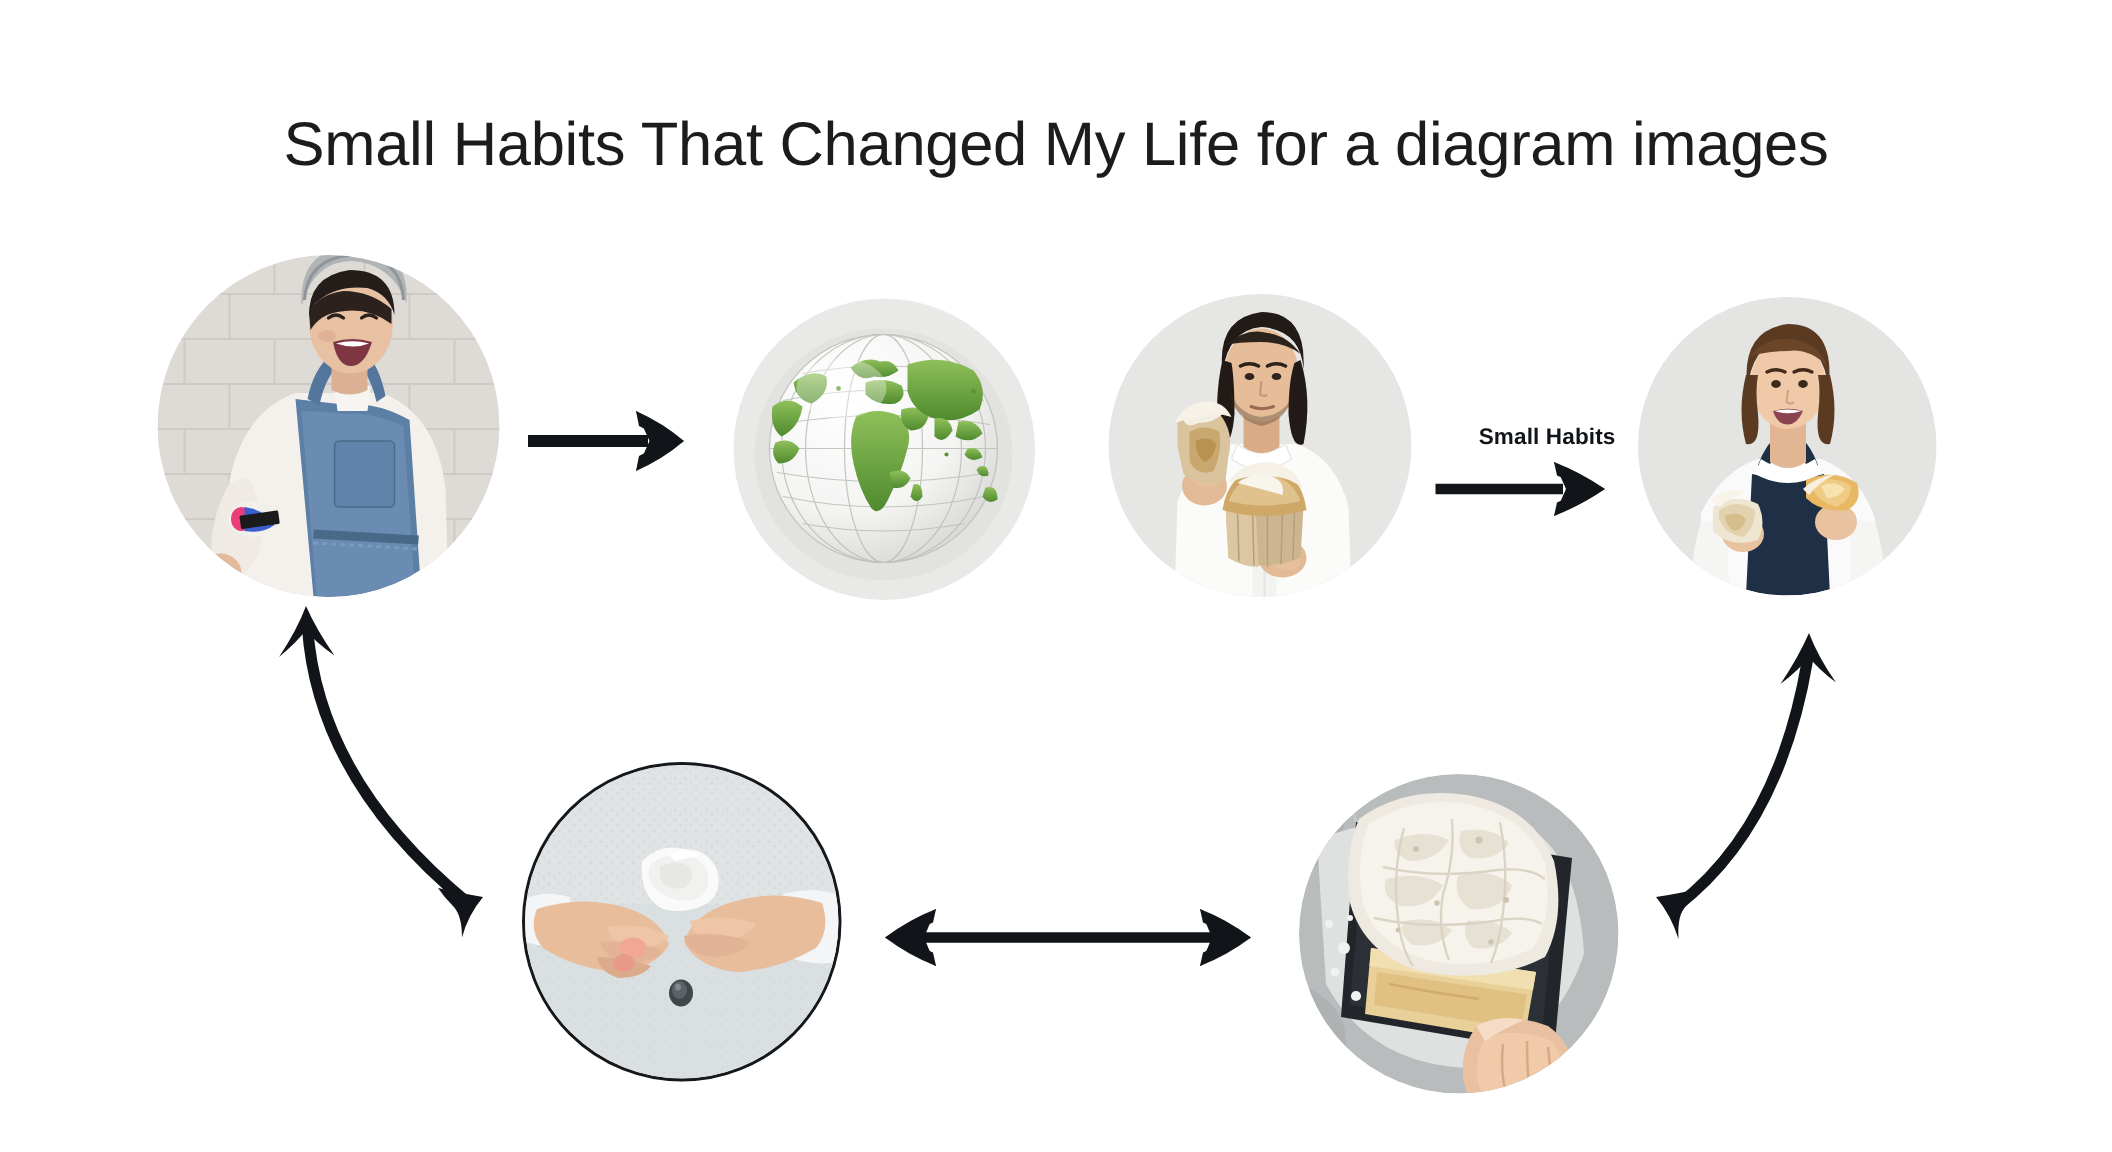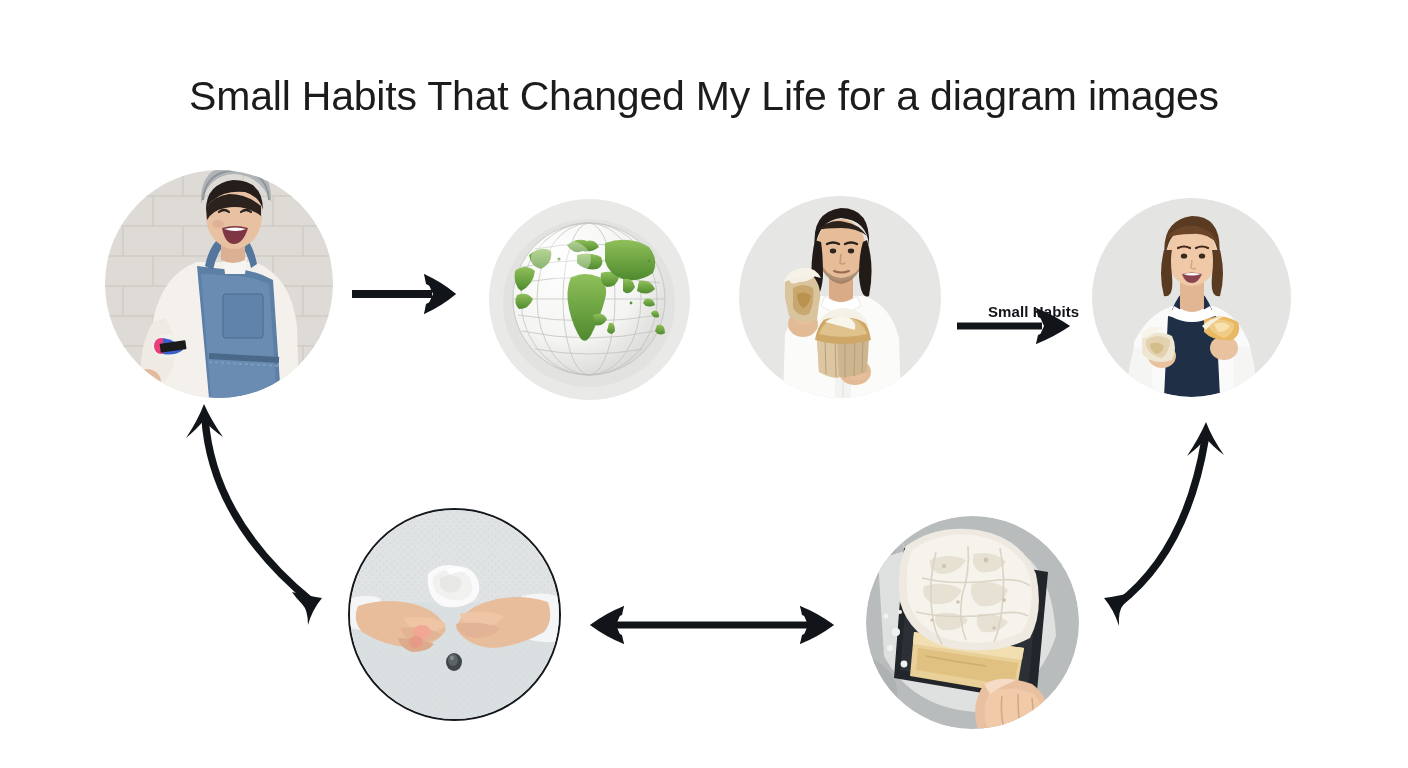--- a/index.html
+++ b/index.html
@@ -63,25 +63,24 @@
   
   .edge-label {
     position: absolute;
     font-size: 15px;
     font-weight: bold;
     color: #111418;
     white-space: nowrap;
     letter-spacing: 0.1px;
   }
   #edge-label-small-habits {
-    left: 988px;
+    left: 955px;
     top: 283px;
     width: 122px;
-    text-align: left;
-    margin-top: 20px;
+    text-align: right;
   }
 </style>
 </head>
 <body>
 
 <div id="canvas">
 
   <div id="page-title">Small Habits That Changed My Life for a diagram images</div>
 
   <div class="node" style="left:105px; top:170px; width:228px; height:228px;">

